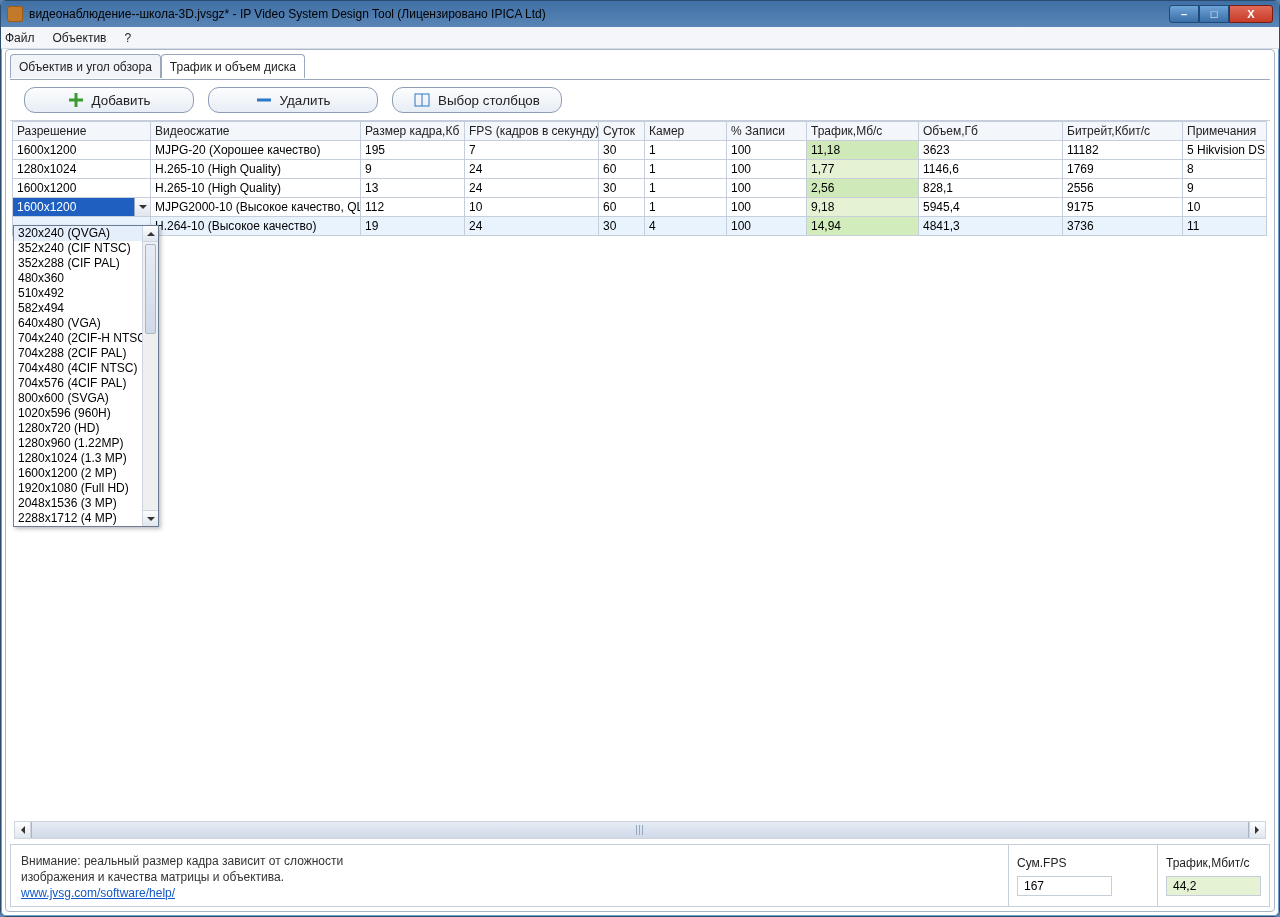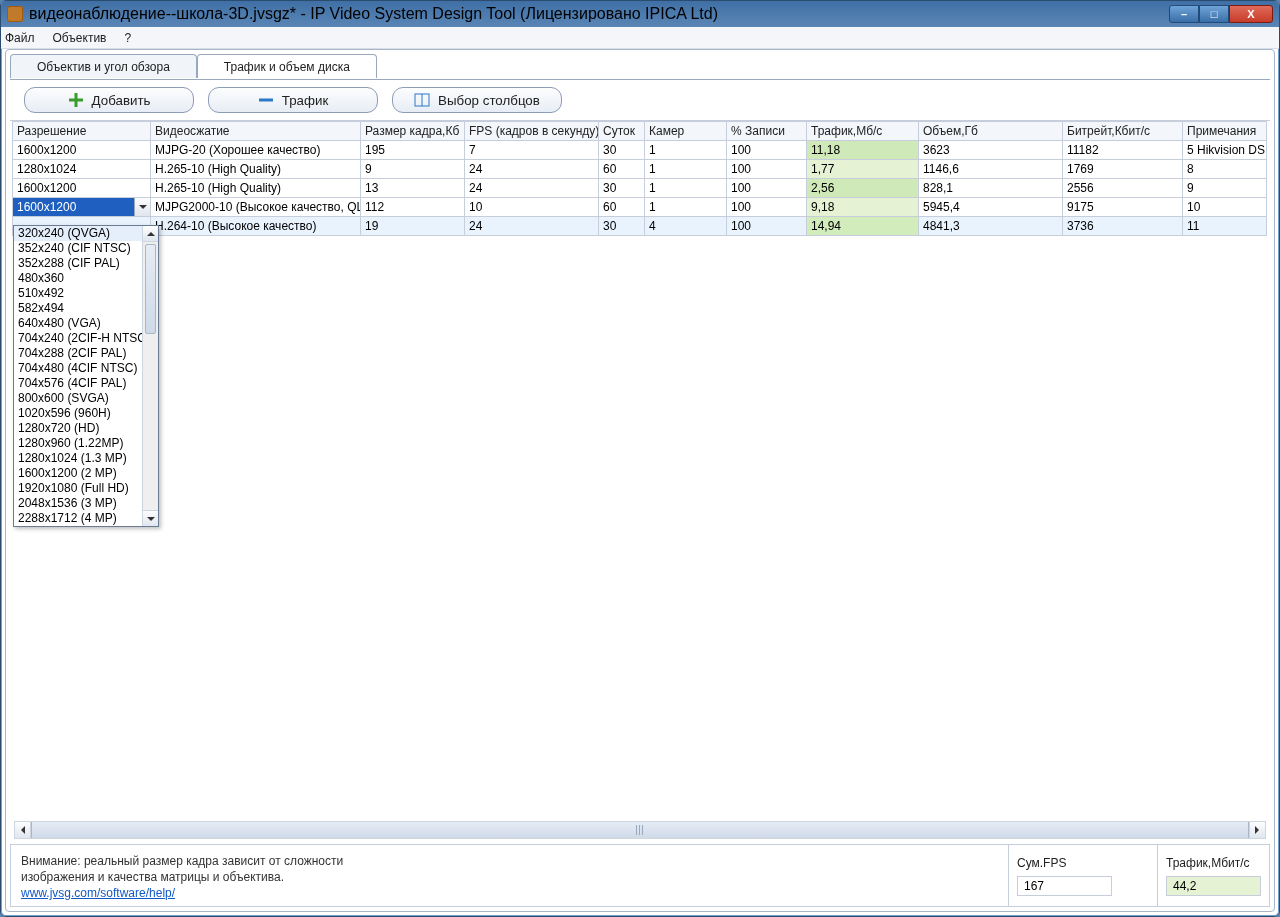--- a/index.html
+++ b/index.html
@@ -1,33 +1,33 @@
 <!DOCTYPE html>
 <html><head>
 <meta charset="utf-8">
 <style>
   * { box-sizing: border-box; }
   html, body { margin:0; padding:0; font-family: "Segoe UI", Tahoma, Arial, sans-serif; font-size:12px; color:#000; background:#5a86b6; }
   .window { position:relative; width:1280px; height:917px; margin:0 auto; background:#fff; border:1px solid #2a4d6f; border-radius:6px; overflow:hidden; box-shadow:0 0 0 1px #6ea0cd inset; }
   .titlebar { height:26px; background:linear-gradient(#3f6fa5,#5a86b6); display:flex; align-items:center; padding:0 6px; color:#000; }
   .titlebar .icon { width:16px; height:16px; background:#c07a2a; border-radius:3px; margin-right:6px; box-shadow:inset 0 0 0 1px #a05a10; }
-  .titlebar .title { flex:1; font-size:16px; color:#000; }
+  .titlebar .title { flex:1; font-size:12px; color:#000; }
   .titlebar .winbtns { display:flex; gap:0; }
   .titlebar .winbtns button { width:30px; height:18px; border:1px solid #1f4a7a; background:linear-gradient(#6fa4d8,#3a6ea7); color:#fff; font-weight:bold; font-size:11px; line-height:14px; cursor:pointer; }
   .titlebar .winbtns button.close { width:44px; background:linear-gradient(#e06a5a,#c73c28); border-color:#7a1c10; }
   .titlebar .winbtns button:first-child{ border-top-left-radius:3px; border-bottom-left-radius:3px;}
   .titlebar .winbtns button:last-child{ border-top-right-radius:3px; border-bottom-right-radius:3px;}
 
   .menubar { height:22px; background:#f4f6fa; border-bottom:1px solid #d6dde7; padding:0 4px; display:flex; align-items:center; gap:18px; color:#222; }
   .menubar span { cursor:default; }
 
   .client { position:absolute; top:48px; left:4px; right:4px; bottom:4px; background:#fff; border:1px solid #a9b6c7; border-radius:4px; }
 
   .tabs { position:relative; height:26px; margin:4px 4px 0 4px; }
-  .tab { position:relative; float:left; height:24px; padding:0 26px; line-height:24px; border:1px solid #9aa8bb; border-bottom:none; background:#f1f4f9; color:#222; border-top-left-radius:4px; border-top-right-radius:4px; margin-right:0; cursor:pointer; }
+  .tab { position:relative; float:left; height:24px; padding:0 8px; line-height:24px; border:1px solid #9aa8bb; border-bottom:none; background:#f1f4f9; color:#222; border-top-left-radius:4px; border-top-right-radius:4px; margin-right:0; cursor:pointer; }
   .tab.active { background:#fff; border-color:#9aa8bb; z-index:2; }
   .tabstrip-line { position:absolute; left:0; right:0; bottom:0; height:1px; background:#9aa8bb;}
 
   .panel { margin:0 4px 4px 4px; border:0 solid #9aa8bb; border-top:none; background:#fff; }
 
   .toolbar { height:40px; display:flex; align-items:center; gap:14px; padding:6px 14px; }
   .btn { height:26px; min-width:170px; border:1px solid #8d9db3; border-radius:11px; background:linear-gradient(#fdfdfe,#e7edf5); padding:0 18px; display:inline-flex; align-items:center; justify-content:center; gap:8px; cursor:pointer; color:#222; }
   .btn svg { width:16px; height:16px; }
 
   .grid-wrap { position:relative; border-top:1px solid #c6cedb; }
@@ -108,21 +108,21 @@
           <svg viewBox="0 0 16 16">
               <rect x="6.5" y="1" width="3" height="14" fill="#3a9b2e"></rect>
               <rect x="1" y="6.5" width="14" height="3" fill="#3a9b2e"></rect>
             </svg>
           <span>Добавить</span>
         </button>
         <button class="btn">
           <svg viewBox="0 0 16 16">
               <rect x="1" y="6.5" width="14" height="3" fill="#2a78c8"></rect>
             </svg>
-          <span>Трафик</span>
+          <span>Удалить</span>
         </button>
         <button class="btn">
           <svg viewBox="0 0 16 16">
               <rect x="1" y="2" width="14" height="12" fill="none" stroke="#2a78c8"></rect>
               <line x1="8" y1="2" x2="8" y2="14" stroke="#2a78c8"></line>
             </svg>
           <span>Выбор столбцов</span>
         </button>
       </div>
 

